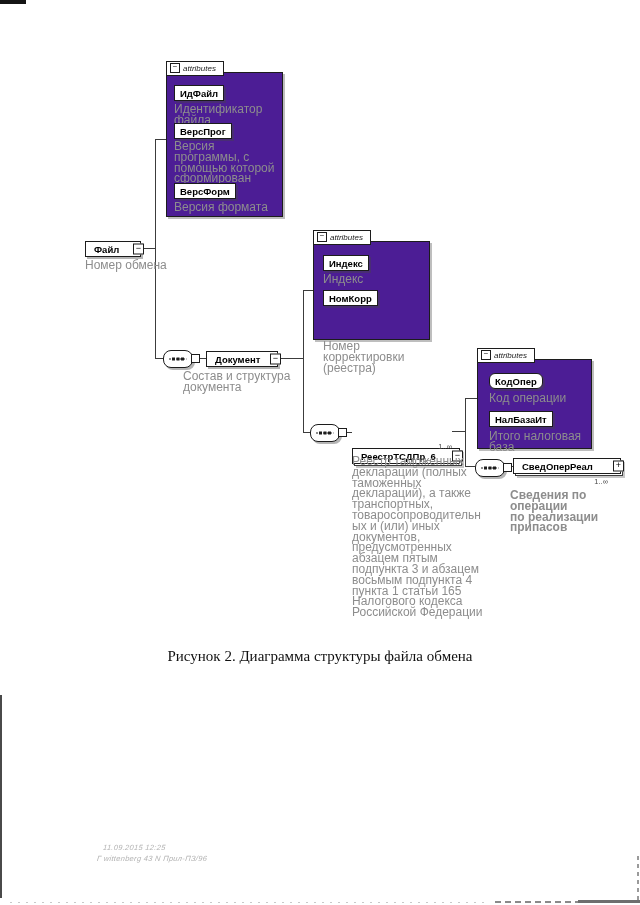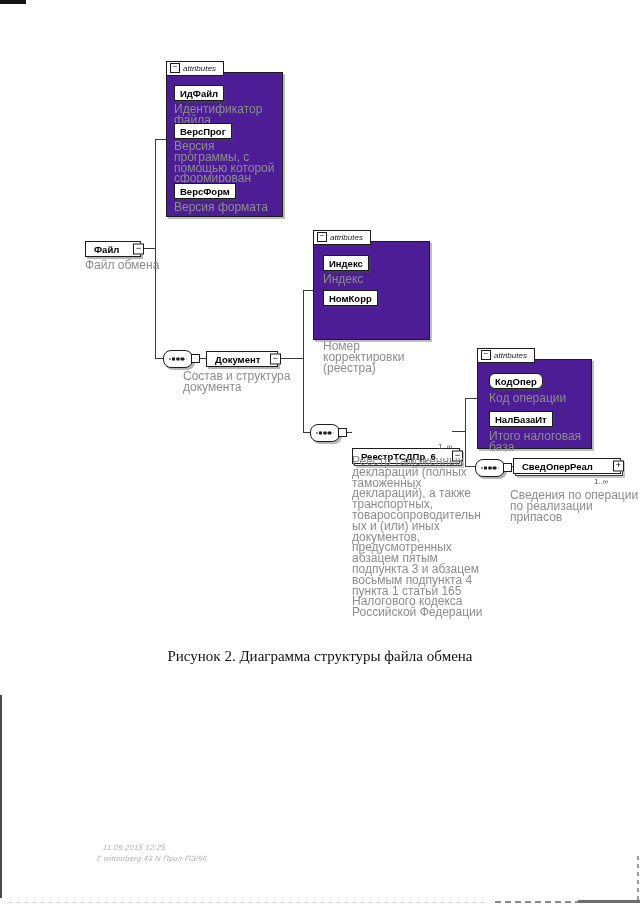--- a/index.html
+++ b/index.html
@@ -88,21 +88,21 @@
 помощью которой
 сформирован файл</div>
     <div class="nbox" style="left:7px;top:110px;">ВерсФорм</div>
     <div class="desc" style="left:7px;top:129px;">Версия формата</div>
   </div>
 
   <div class="nbox elem" style="left:85px;top:241px;min-width:32px;">
     <span>Файл</span>
     <span class="exp">−</span>
   </div>
-  <div class="desc" style="left:85px;top:260px;">Файл обмена</div>
+  <div class="desc" style="left:85px;top:260px;">Номер обмена</div>
 
   <div class="oval" style="left:163px;top:350px;">
     <svg width="18" height="8" viewBox="0 0 18 8">
         <line x1="0" y1="4" x2="18" y2="4" stroke="#1c1c1c" stroke-width="1" stroke-dasharray="2 1.5"></line>
         <rect x="3" y="2.5" width="3" height="3" fill="#1c1c1c"></rect>
         <rect x="7.5" y="2.5" width="3" height="3" fill="#1c1c1c"></rect>
         <rect x="12" y="2.5" width="3" height="3" fill="#1c1c1c"></rect>
       </svg>
   </div>
   <div class="handle" style="left:191px;top:354px;"></div>
@@ -176,21 +176,21 @@
         <rect x="12" y="2.5" width="3" height="3" fill="#1c1c1c"></rect>
       </svg>
   </div>
   <div class="handle" style="left:503px;top:463px;"></div>
 
   <div class="nbox elem multi" style="left:513px;top:458px;min-width:84px;">
     <span>СведОперРеал</span>
     <span class="exp">+</span>
   </div>
   <div class="card" style="left:578px;top:477px;width:30px;">1..∞</div>
-  <div class="desc" style="left:510px;top:490px;">Сведения по операции
+  <div class="desc" style="left:510px;top:490px;font-weight:bold;">Сведения по операции
 по реализации
 припасов</div>
 
   <div class="caption">Рисунок 2. Диаграмма структуры файла обмена</div>
   <div class="footer-line" style="left:103px;top:843px;">11.09.2015 12:25</div>
   <div class="footer-line" style="left:97px;top:854px;">Г wittenberg 43 N Прил-ПЗ/96</div>
 
 </div>
 
 </body></html>

